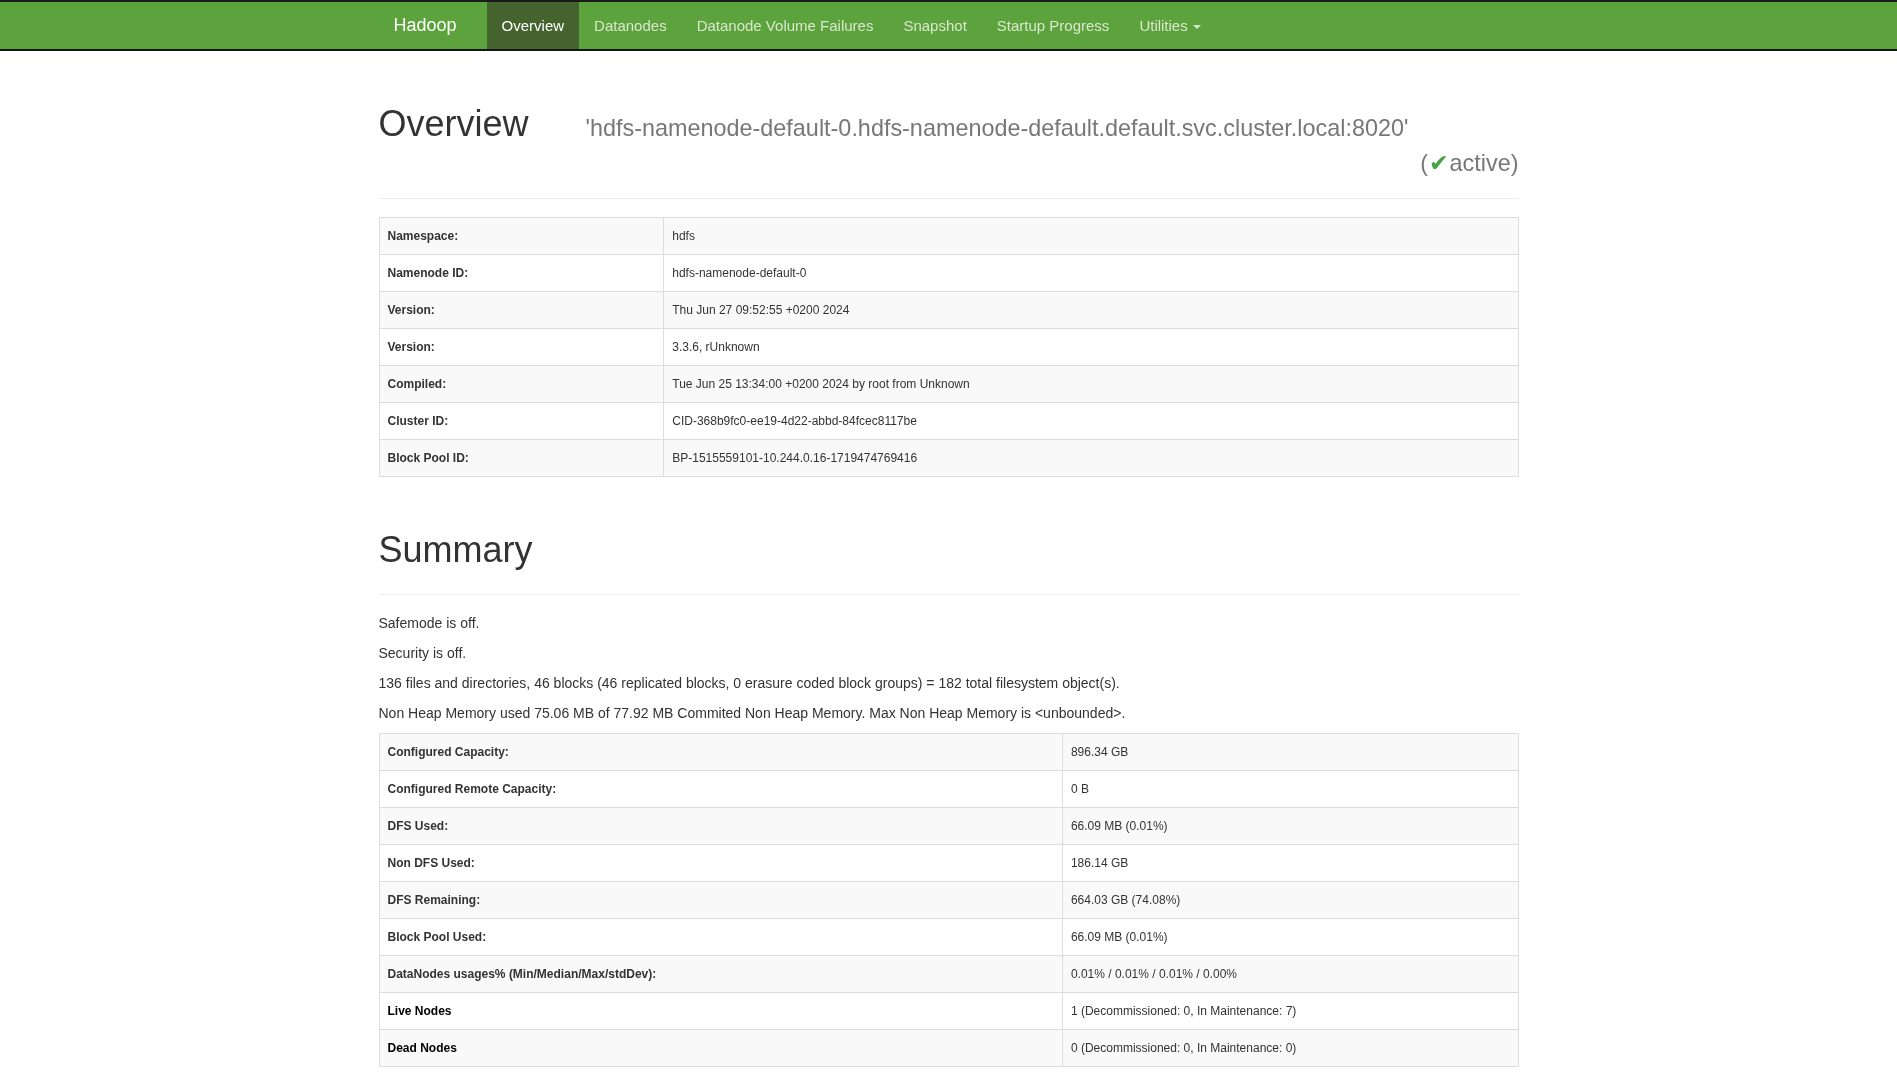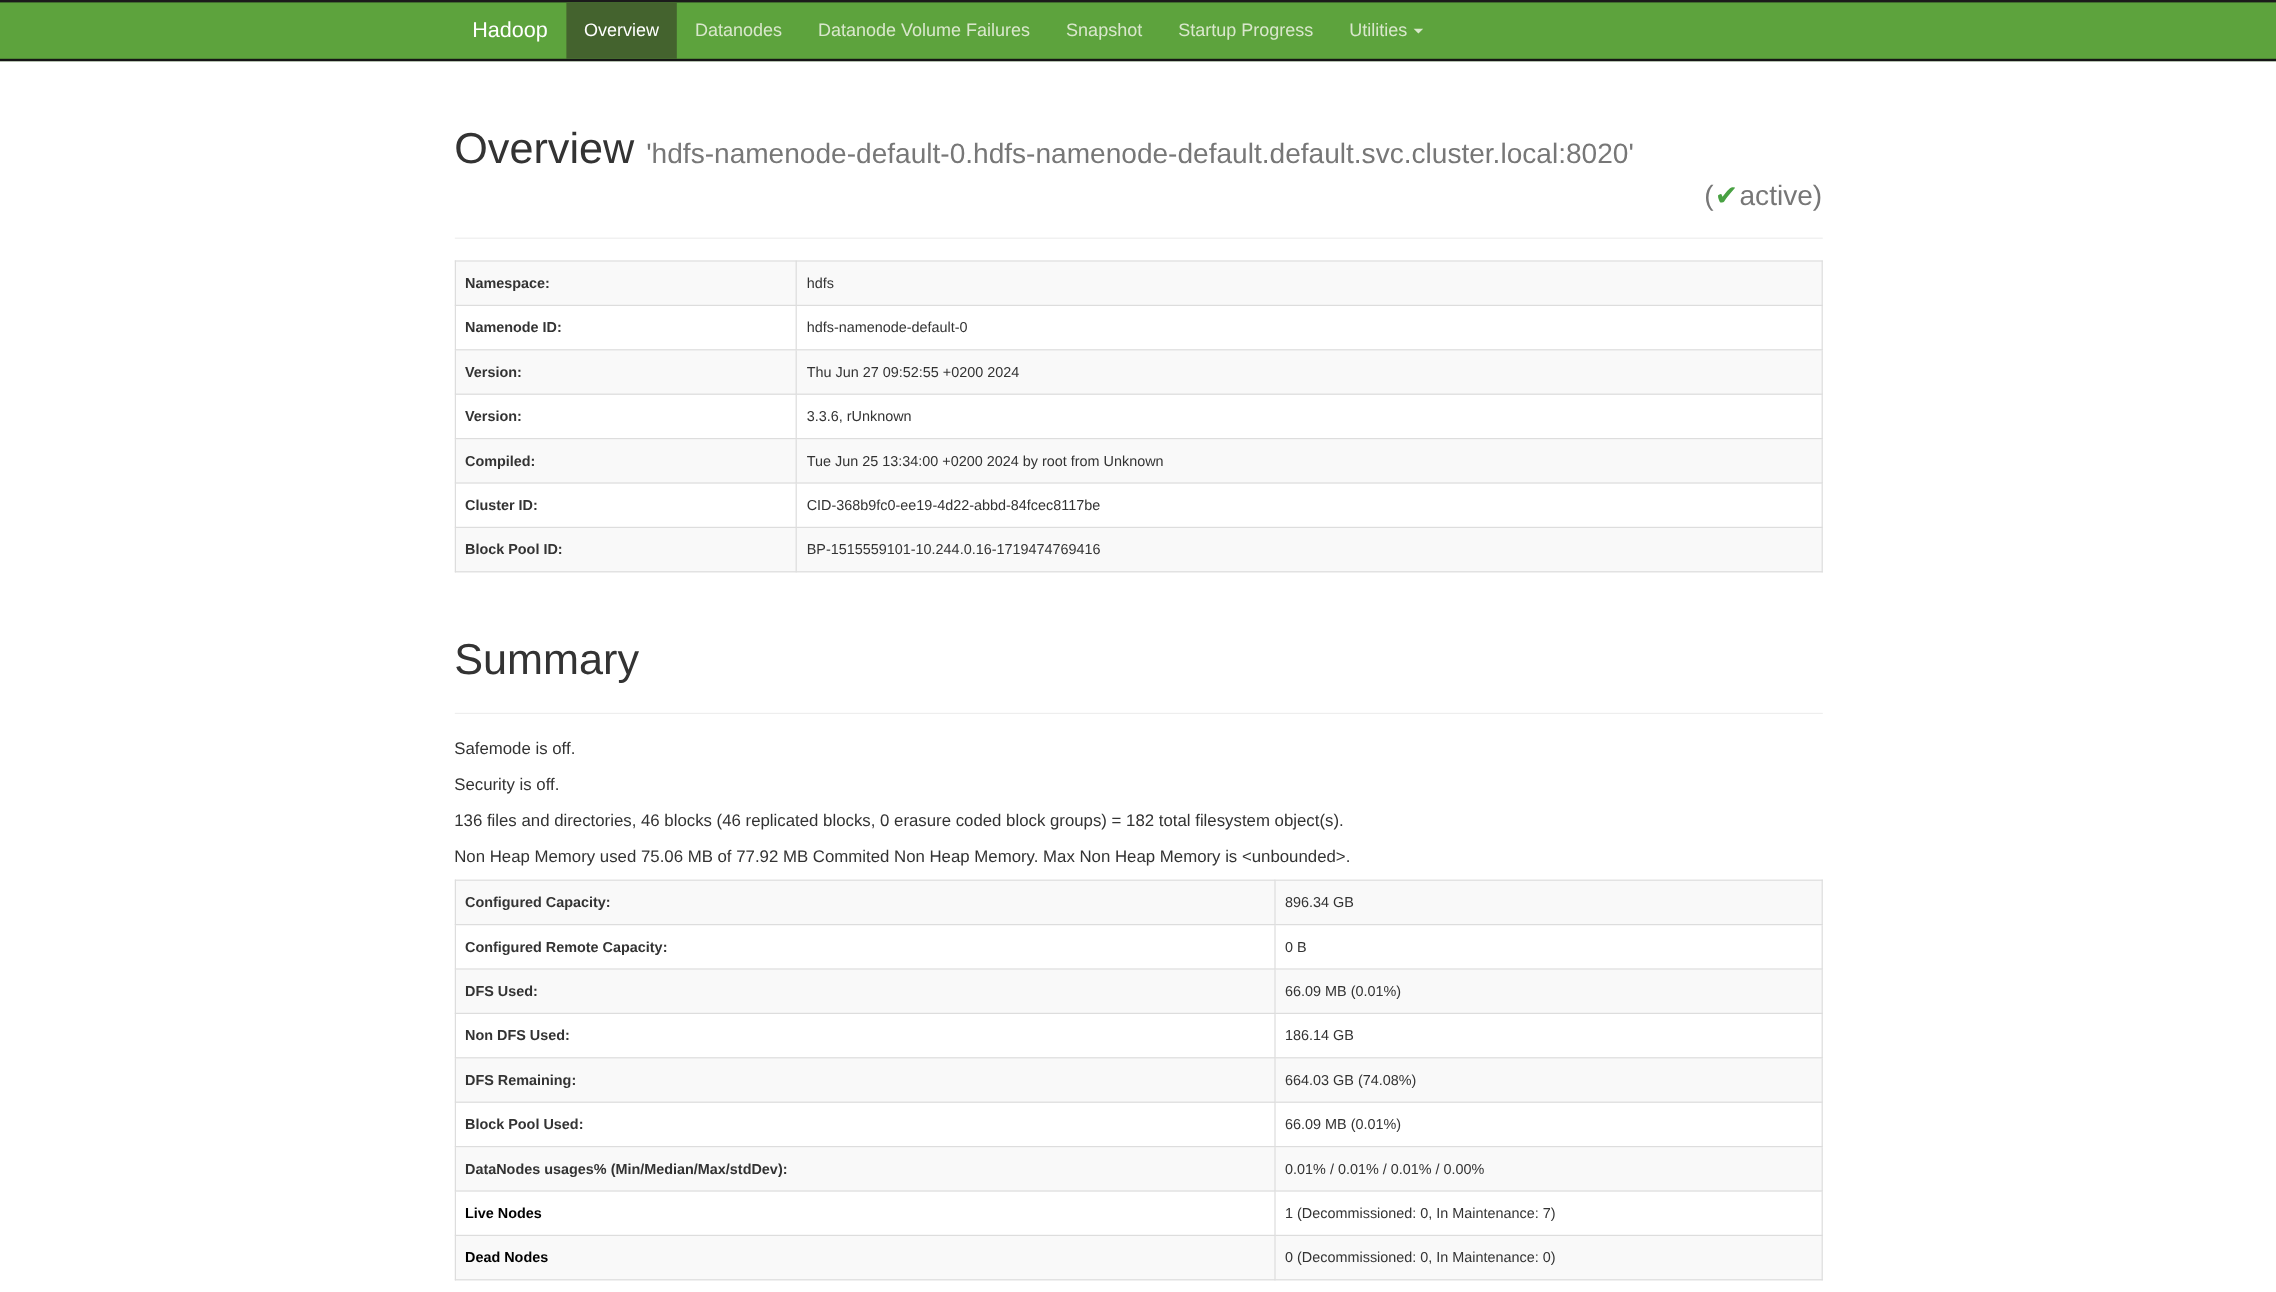--- a/index.html
+++ b/index.html
@@ -10,21 +10,21 @@
     font-family: "Liberation Sans", sans-serif;
     font-size: 14px; line-height: 20px;
   }
   
   .navbar {
     background: #5da33d;
     border-top: 2px solid #1b1b1b;
     border-bottom: 2px solid #161616;
     height: 51px;
   }
-  .navbar .container { display: flex; align-items: stretch; }
+  .navbar .container { display: flex; align-items: stretch; gap: 15px; }
   .brand {
     color: #fff; font-size: 18px; line-height: 47px;
     padding: 0 15px; text-decoration: none; display: block;
   }
   ul.nav { list-style: none; margin: 0; padding: 0; display: flex; }
   ul.nav li a {
     display: block; color: #d9e7cc; text-decoration: none;
     font-size: 15px; line-height: 47px; padding: 0 15px;
   }
   ul.nav li.active a { background: #44632e; color: #fff; }
@@ -39,21 +39,21 @@
   .container { width: 1170px; margin: 0 auto; padding: 0 15px; }
   .page-header {
     margin: 50px 0 18px; padding-bottom: 20px;
     border-bottom: 1px solid #eee;
   }
   h1 {
     margin: 0; font-size: 36px; font-weight: 500;
     line-height: 1.3; color: #333;
   }
   h1 small { font-size: 65%; font-weight: 400; color: #777; }
-  .host { white-space: nowrap; }
+  .host { white-space: nowrap; margin-left: 47px; }
   .state { display: block; text-align: right; }
   .check { color: #48a142; padding: 0 1px; }
   p { margin: 0 0 10px; }
   
   table { width: 100%; border-collapse: collapse; margin: 8px 0 0; }
   th, td {
     border: 1px solid #ddd; padding: 8px; text-align: left;
     vertical-align: top; line-height: 20px; font-size: 12px;
   }
   th { font-weight: bold; color: #333; }

